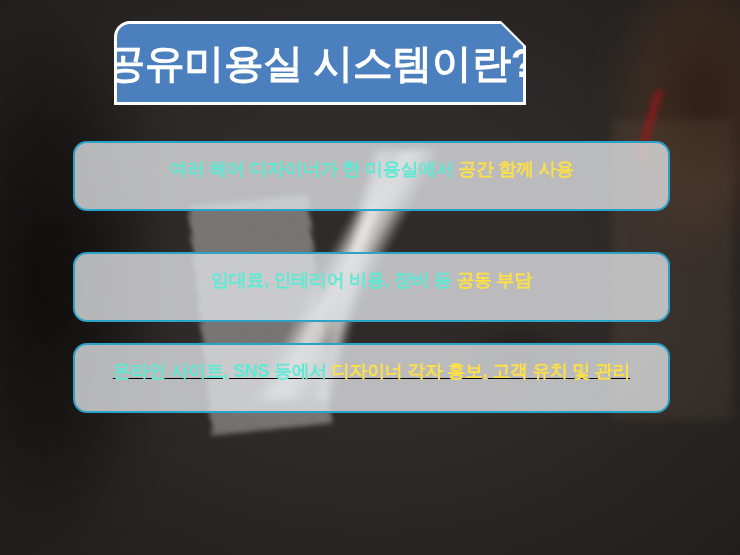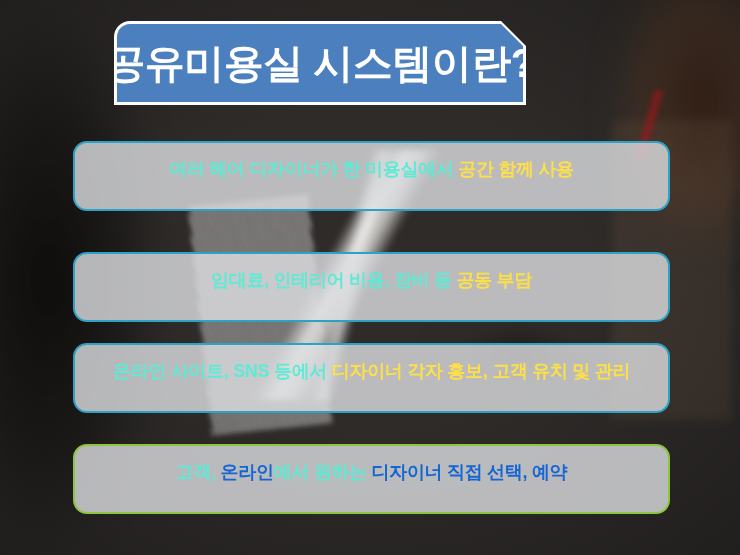--- a/index.html
+++ b/index.html
@@ -153,21 +153,21 @@
     letter-spacing: -0.3px;
     position: relative;
     top: -6px;
   }
   .seg-black { color: #5eead4; }
   .seg-red   { color: #fde047; }
   .seg-blue  { color: #1566d4; }
 
   #row1 { top: 141px; }
   #row2 { top: 252px; }
-  #row3 { top: 343px; }
+  #row3 { top: 343px; text-decoration: underline; }
   #row4 { top: 444px; }
 </style>
 </head>
 <body>
 
 <div id="slide">
 
   <div class="bg-layer">
     <div class="bg-base"></div>
     <div class="bg-dark-left"></div>
@@ -191,17 +191,14 @@
   </div>
 
   <div class="bullet-box teal" id="row2">
     <span class="bullet-text"><span class="seg-black">임대료, 인테리어 비용, 장비 등 </span><span class="seg-red">공동 부담</span></span>
   </div>
 
   <div class="bullet-box teal" id="row3">
     <span class="bullet-text"><span class="seg-black">온라인 사이트, SNS 등에서 </span><span class="seg-red">디자이너 각자 홍보, 고객 유치 및 관리</span></span>
   </div>
 
-  <div class="bullet-box green" id="row4">
-    <span class="bullet-text"><span class="seg-black">고객, </span><span class="seg-blue">온라인</span><span class="seg-black">에서 원하는 </span><span class="seg-blue">디자이너 직접 선택, 예약</span></span>
-  </div>
 
 </div>
 
 </body></html>

